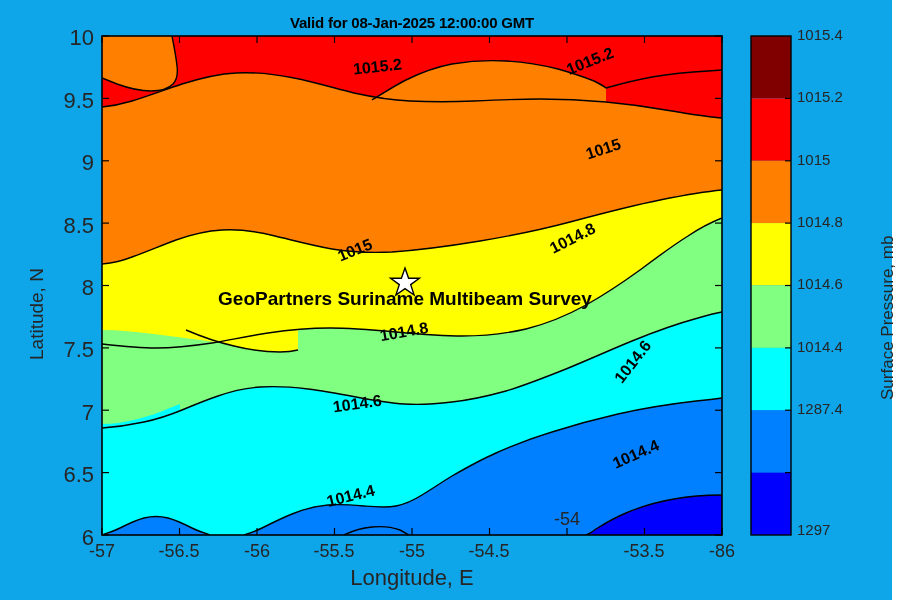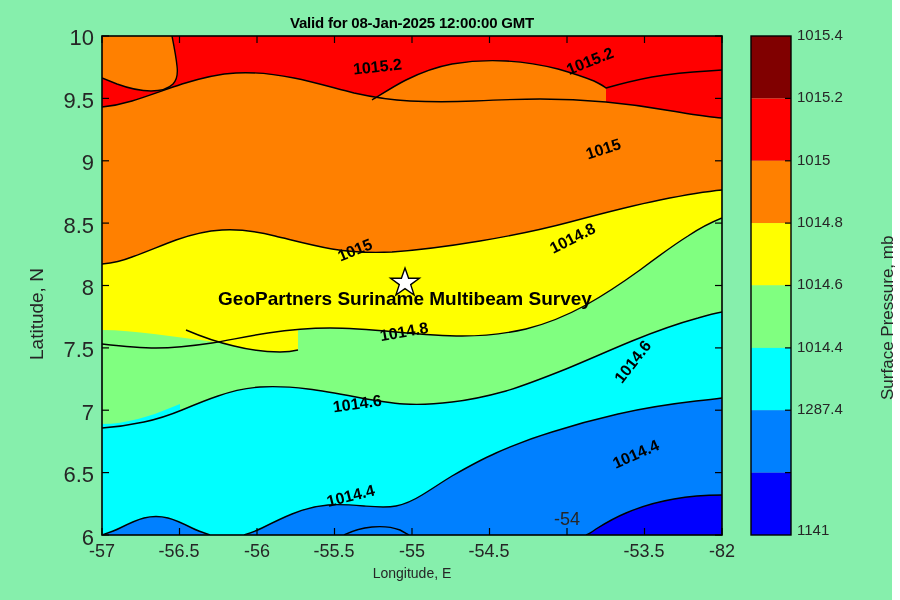--- a/index.html
+++ b/index.html
@@ -3,21 +3,21 @@
 <meta charset="utf-8">
 <style>
   html, body {
     margin: 0; padding: 0;
     width: 900px; height: 600px;
     background: #ffffff;
     overflow: hidden;
   }
   body { font-family: "Liberation Sans", sans-serif; }
 
-  #root { position: relative; width: 892px; height: 600px; background:#86efac; }
+  #root { position: relative; width: 892px; height: 600px; background:#0ea5e9; }
 
   .plot-title {
     position: absolute;
     left: 102px; top: 14px; width: 620px;
     text-align: center;
     font-size: 15px; font-weight: bold; color: #000;
     letter-spacing: -0.2px;
   }
 
   #contour-svg { position: absolute; left: 0; top: 0; }
@@ -26,21 +26,21 @@
     position: absolute;
     transform-origin: 0 0;
     transform: rotate(-90deg);
     font-size: 19px; color: #262626;
     white-space: nowrap;
   }
   .axis-label-x {
     position: absolute;
     left: 102px; width: 620px; top: 565px;
     text-align: center;
-    font-size: 14px; color: #262626;
+    font-size: 22px; color: #262626;
   }
   .cbar-label {
     position: absolute;
     transform-origin: 0 0;
     transform: rotate(-90deg);
     font-size: 17px; color: #262626;
     white-space: nowrap;
   }
   .tick-text-y {
     position: absolute;
@@ -427,31 +427,31 @@
 
   <div>
     <div class="tick-text-x" style="left:62px;  top:541px; width:80px;">-57</div>
     <div class="tick-text-x" style="left:139px; top:541px; width:80px;">-56.5</div>
     <div class="tick-text-x" style="left:217px; top:541px; width:80px;">-56</div>
     <div class="tick-text-x" style="left:294px; top:541px; width:80px;">-55.5</div>
     <div class="tick-text-x" style="left:372px; top:541px; width:80px;">-55</div>
     <div class="tick-text-x" style="left:449px; top:541px; width:80px;">-54.5</div>
     <div class="tick-text-x" style="left:527px; top:509px; width:80px;">-54</div>
     <div class="tick-text-x" style="left:604px; top:541px; width:80px;">-53.5</div>
-    <div class="tick-text-x" style="left:682px; top:541px; width:80px;">-82</div>
+    <div class="tick-text-x" style="left:682px; top:541px; width:80px;">-86</div>
   </div>
 
   <div>
     <div class="cbar-tick-text" style="left:797px; top:26px;">1015.4</div>
     <div class="cbar-tick-text" style="left:797px; top:88px;">1015.2</div>
     <div class="cbar-tick-text" style="left:797px; top:151px;">1015</div>
     <div class="cbar-tick-text" style="left:797px; top:213px;">1014.8</div>
     <div class="cbar-tick-text" style="left:797px; top:275px;">1014.6</div>
     <div class="cbar-tick-text" style="left:797px; top:338px;">1014.4</div>
     <div class="cbar-tick-text" style="left:797px; top:400px;">1287.4</div>
-    <div class="cbar-tick-text" style="left:797px; top:521px;">1141</div>
+    <div class="cbar-tick-text" style="left:797px; top:521px;">1297</div>
   </div>
 
   <div class="axis-label-y" style="left:26px; top:360px;">Latitude, N</div>
   <div class="axis-label-x">Longitude, E</div>
   <div class="cbar-label" style="left:878px; top:400px;">Surface Pressure, mb</div>
 
 </div>
 
 </body></html>

